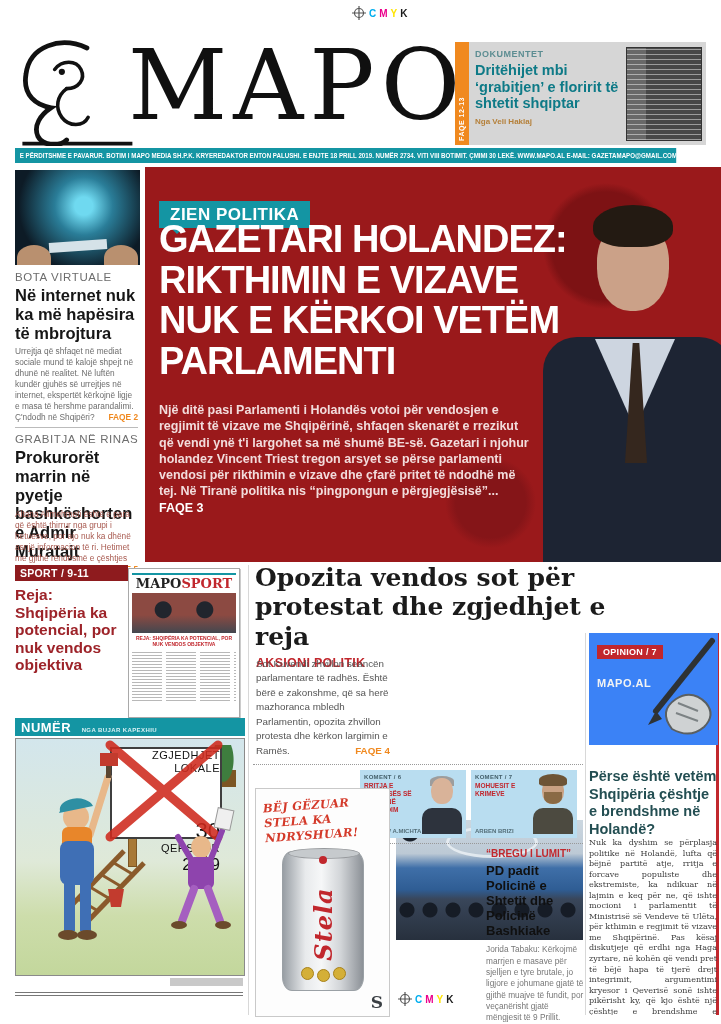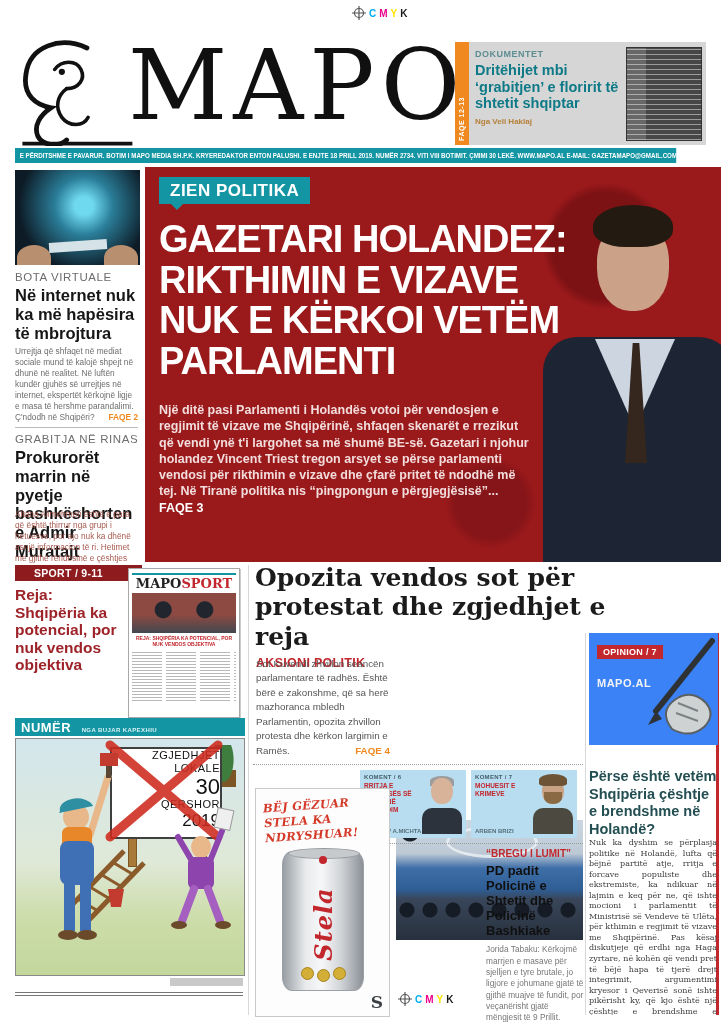--- a/index.html
+++ b/index.html
@@ -24,21 +24,21 @@
       repeating-linear-gradient(0deg,rgba(225,225,225,.55) 0 1px,transparent 1px 5px);
       border:1px solid #333;}
   .tealbar{background:#1495a3;color:#fff;font-size:6.5px;font-weight:bold;line-height:15px;
            white-space:nowrap;overflow:hidden;padding-left:5px;transform:scaleX(.95);transform-origin:left;}
   
   .redbox{background:#9a191b;background-image:
       radial-gradient(circle 90px at 80% 20%,#7d1214 0 60%,transparent 70%),
       radial-gradient(circle 120px at 90% 70%,#821316 0 55%,transparent 70%),
       radial-gradient(circle 70px at 60% 85%,#851518 0 50%,transparent 65%);overflow:hidden;}
   .badge-teal{display:inline-block;position:relative;background:#1495a3;color:#fff;
-      font-size:17px;font-weight:bold;letter-spacing:.5px;padding:4px 11px 3px;}
+      font-size:17px;font-weight:bold;letter-spacing:.5px;padding:4px 11px 3px;margin-top:24px;}
   .badge-teal::after{content:"";position:absolute;left:12px;top:100%;border:6px solid transparent;border-top-color:#1495a3;}
   .lead-head{font-size:38px;font-weight:800;color:#fff;line-height:1.07;letter-spacing:-1px;}
   .lead-lede{font-size:12.5px;font-weight:bold;color:#f2dcdc;line-height:1.3;}
   .pref{color:#f0891f;font-weight:bold;}
   .pref-w{color:#fff;font-weight:bold;}
   
   .man-suit{position:absolute;border-radius:34px 34px 0 0;background:#1d2433;}
   .man-shirt{position:absolute;background:#cdd5e0;clip-path:polygon(50% 100%,0 0,100% 0);}
   .man-tie{position:absolute;background:#35271e;clip-path:polygon(35% 0,65% 0,100% 100%,0 100%);}
   .man-head{position:absolute;background:#cba188;border-radius:46%;}
@@ -46,21 +46,21 @@
   
   .photo-tablet{background:radial-gradient(circle at 55% 38%,#6fd9f0 0 10%,#2a7d98 32%,#0d1b26 72%);position:relative;overflow:hidden;}
   .photo-tablet i{position:absolute;background:#b9906f;border-radius:50% 50% 0 0;width:34px;height:26px;bottom:-6px;}
   .photo-tablet .scr{position:absolute;left:34px;bottom:14px;width:58px;height:10px;background:#d5e2e8;transform:rotate(-4deg);}
   .kick{font-size:11.5px;color:#6d6d6d;letter-spacing:.6px;font-weight:500;}
   .sb-head{font-size:16.5px;font-weight:bold;color:#161616;line-height:1.14;}
   .sb-body{font-size:8.3px;color:#6d6d6d;line-height:1.32;}
   .sb-body2{font-size:8.3px;color:#a85a50;line-height:1.32;}
   .rule{border-top:1px solid #bbb;}
   
-  .sport-band{background:#8e1b1e;color:#fff;font-size:10.5px;font-weight:bold;line-height:16px;padding-left:19px;letter-spacing:.3px;}
+  .sport-band{background:#8e1b1e;color:#fff;font-size:10.5px;font-weight:bold;line-height:16px;padding-left:5px;letter-spacing:.3px;}
   .sport-head{font-size:15.5px;font-weight:bold;color:#9d2329;line-height:1.13;}
   .sp-item{font-size:8.4px;color:#7a7a7a;line-height:1.3;padding-left:10px;position:relative;}
   .sp-item::before{content:"";position:absolute;left:0;top:2px;width:5px;height:5px;background:#c1272d;}
   .sp-lead{color:#8e1b1e;font-weight:bold;}
   .mini{background:#fff;border:1px solid #a9a9a9;box-shadow:1px 1px 0 #ccc;padding:4px 3px;}
   .mini-mast{font-family:"DejaVu Serif",serif;font-weight:bold;font-size:13px;text-align:center;border-top:2px solid #1495a3;padding-top:1px;}
   .mini-mast .sp{color:#c1272d;}
   .mini-photo{height:40px;margin-top:2px;background:
       radial-gradient(circle 9px at 30% 42%,#21252d 8px,transparent 9px),
       radial-gradient(circle 9px at 70% 42%,#21252d 8px,transparent 9px),
@@ -69,21 +69,21 @@
   .mini-text{height:50px;margin-top:3px;background:
       repeating-linear-gradient(90deg,transparent 0 30px,#fff 30px 34px),
       repeating-linear-gradient(0deg,#b8b8b8 0 1px,transparent 1px 3px);}
   
   .ngerc-band{background:#1495a3;color:#fff;}
   .ngerc-band b{font-size:13px;letter-spacing:.5px;}
   .ngerc-band span{font-size:6px;font-weight:bold;color:#d9f2f5;letter-spacing:.4px;}
   .cframe{border:1px solid #8a8a8a;background:linear-gradient(180deg,#d3e6ec 0%,#dfe9d8 52%,#cdddab 75%,#c3d79c 100%);overflow:hidden;}
   .sign{background:#fff;border:2px solid #3f3f3f;text-align:right;color:#111;font-weight:normal;z-index:3;}
   .sign .s1{font-size:11px;line-height:13px;letter-spacing:.5px;}
-  .sign .s3{font-size:22px;line-height:23px;}
+  .sign .s3{font-size:22px;line-height:23px;margin-top:44px;}
   .sign .s5{font-size:17px;line-height:19px;}
   .post{position:absolute;width:7px;background:#a87937;border:1px solid #7c5624;z-index:2;}
   .caption-bar{background:#c9c9c9;}
   .dbl{border-top:1px solid #777;border-bottom:1px solid #777;height:2px;}
   
   .mid-head{font-family:"DejaVu Serif",serif;font-size:25px;font-weight:bold;color:#1b1b1b;line-height:1.17;}
   .mid-kick{font-size:12.5px;font-weight:bold;color:#c1272d;letter-spacing:.3px;}
   .mid-body{font-size:9.8px;color:#555;line-height:1.48;}
   .photo-conf{position:relative;overflow:hidden;background:
       radial-gradient(circle 10px at 14px 12px,#1b222c 9px,transparent 10px),

